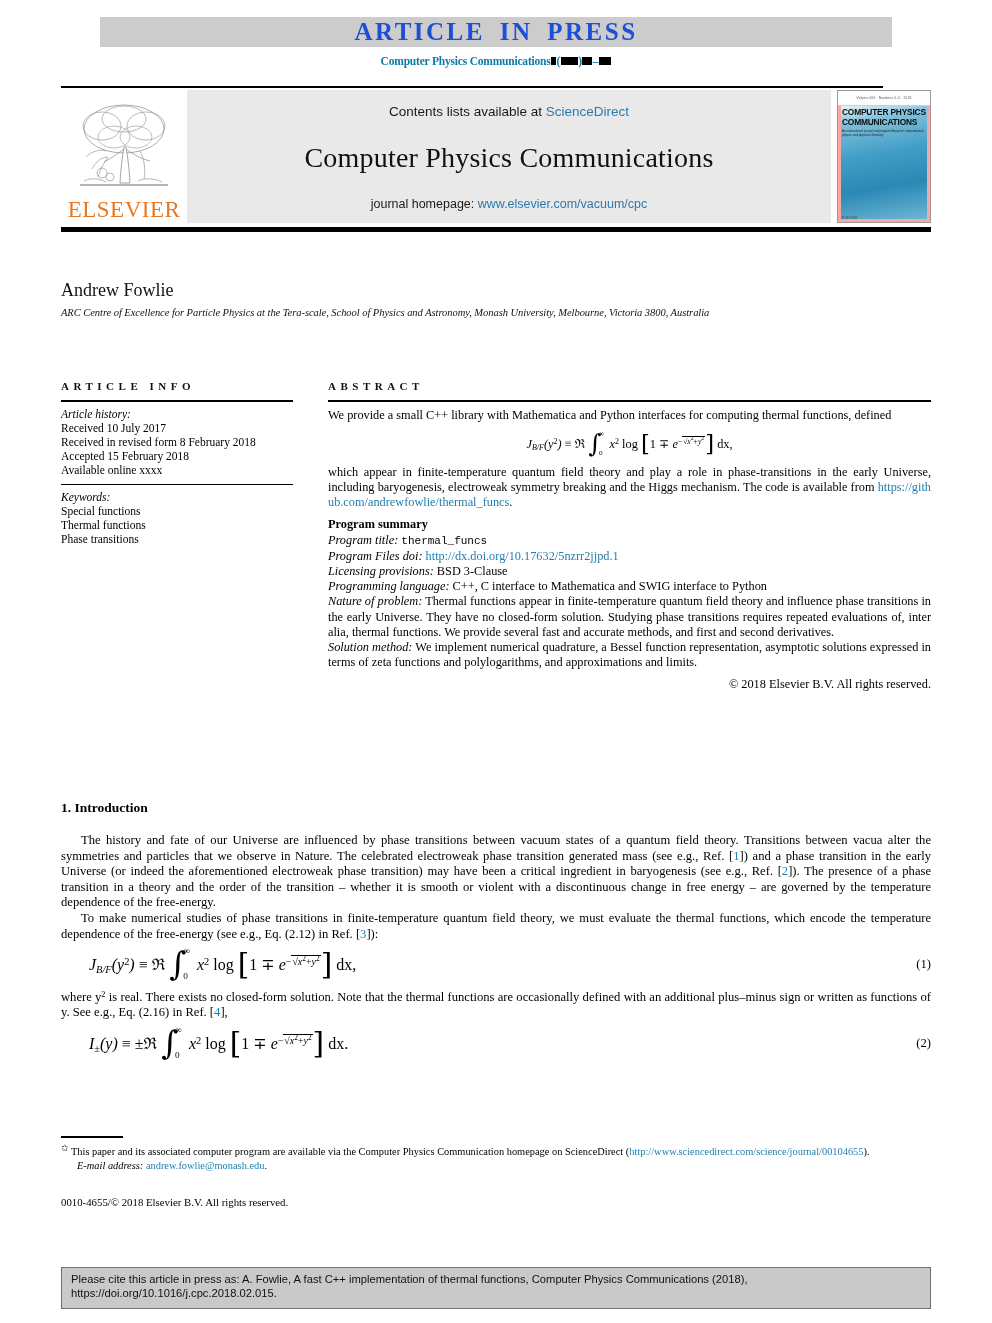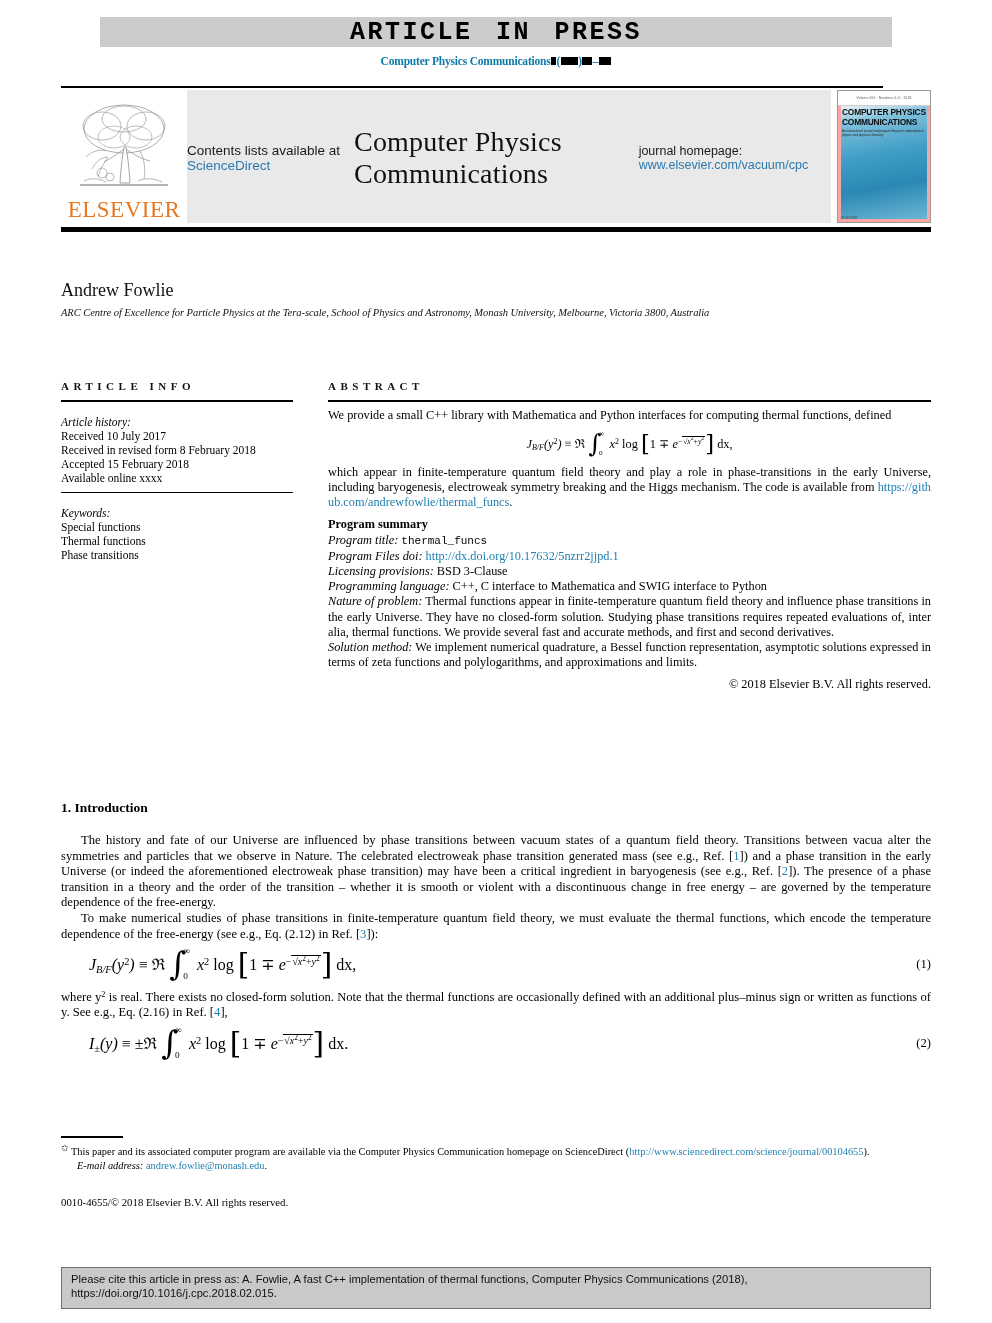--- a/index.html
+++ b/index.html
@@ -28,25 +28,25 @@
     left: 100px;
     top: 17px;
     width: 792px;
     height: 30px;
     background: #cccccc;
     display: flex;
     align-items: center;
     justify-content: center;
   }
   .aip-text {
-    font-family: Liberation Mono, monospace;
+    font-family: Liberation Serif, serif;
     font-weight: bold;
     font-size: 25px;
     letter-spacing: 2.5px;
-    color: #000000;
+    color: #1d4ed8;
     word-spacing: 6px;
   }
 
   
   .running-head {
     position: absolute;
     left: 0;
     top: 55px;
     width: 992px;
     text-align: center;
@@ -116,21 +116,21 @@
     letter-spacing: 0.5px;
     color: #e87722;
     line-height: 1;
     margin-top: 1px;
   }
 
   .masthead-center {
     flex: 1 1 auto;
     background: #e9e9e9;
     display: flex;
-    flex-direction: row;
+    flex-direction: column;
     align-items: center;
     justify-content: space-between;
     padding: 14px 0 12px 0;
     box-sizing: border-box;
   }
   .contents-line {
     font-family: "Liberation Sans", sans-serif;
     font-size: 13.5px;
     color: #1a1a1a;
   }
@@ -237,21 +237,21 @@
   .sect-head {
     font-family: "Liberation Serif", serif;
     font-weight: bold;
     font-size: 11px;
     letter-spacing: 4.5px;
     color: #111;
     margin-bottom: 8px;
   }
   .hr-black { height: 1.5px; background: #000; width: 100%; }
 
-  .info-body { font-size: 11.5px; line-height: 14px; padding-top: 13px; }
+  .info-body { font-size: 11.5px; line-height: 14px; padding-top: 5px; }
   .info-italic { font-style: italic; }
   .hr-spacer { margin-top: 7px; margin-bottom: 0; }
 
   .abs-body {
     font-size: 12.3px;
     line-height: 15.2px;
     text-align: justify;
     padding-top: 6px;
   }
   .abs-body p { margin: 0; }

